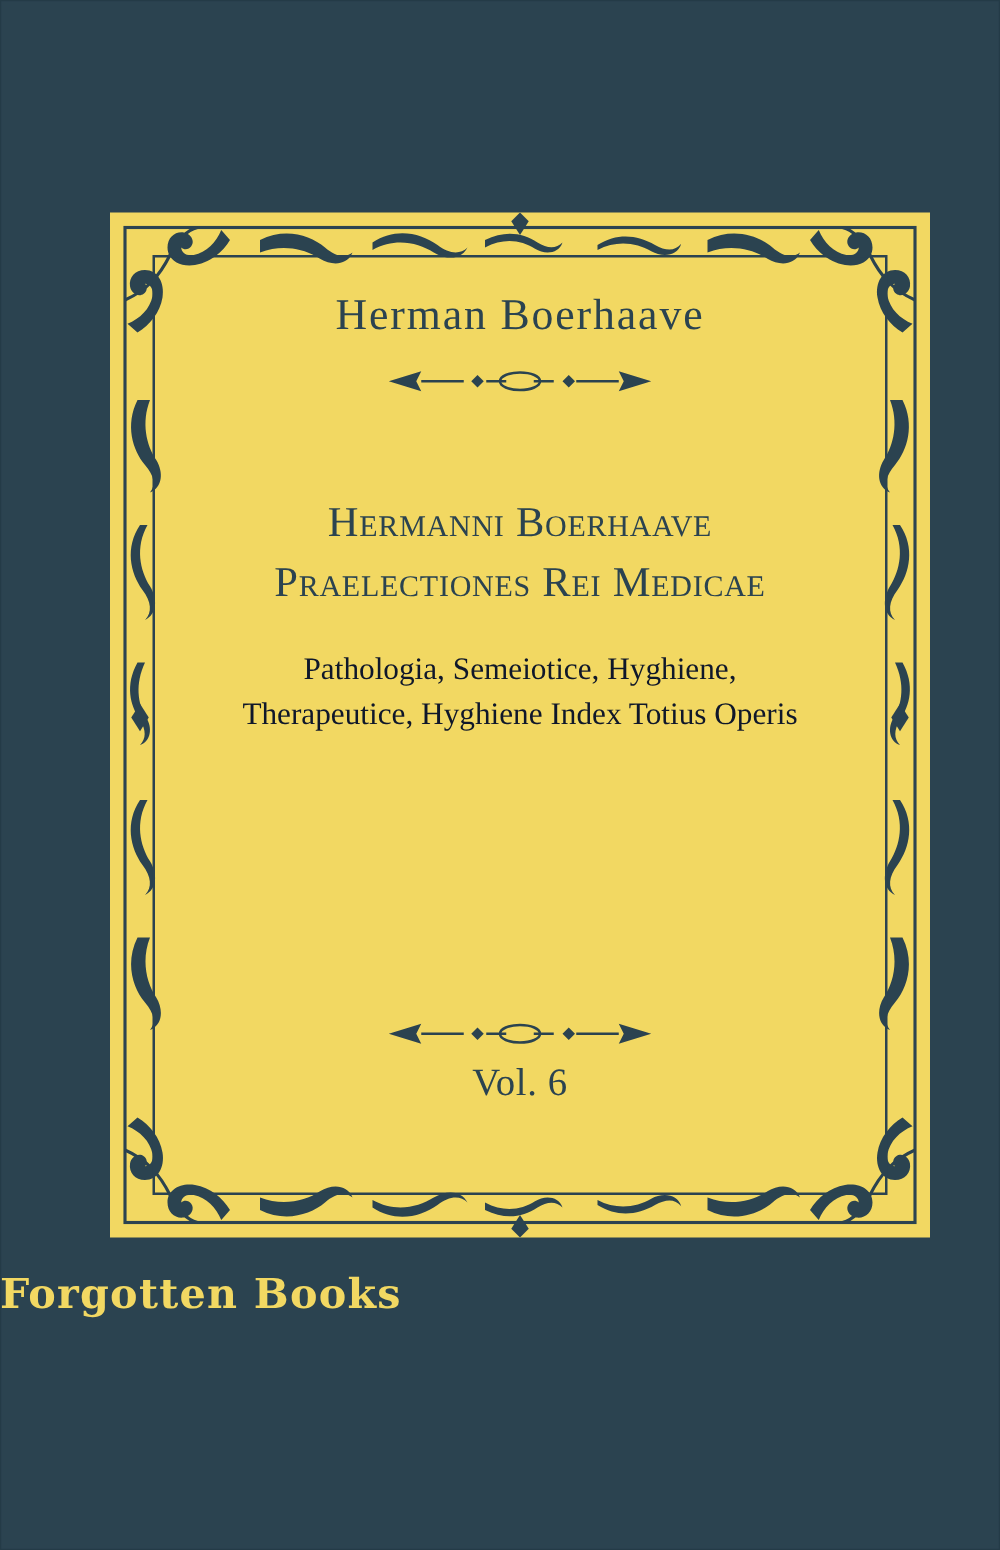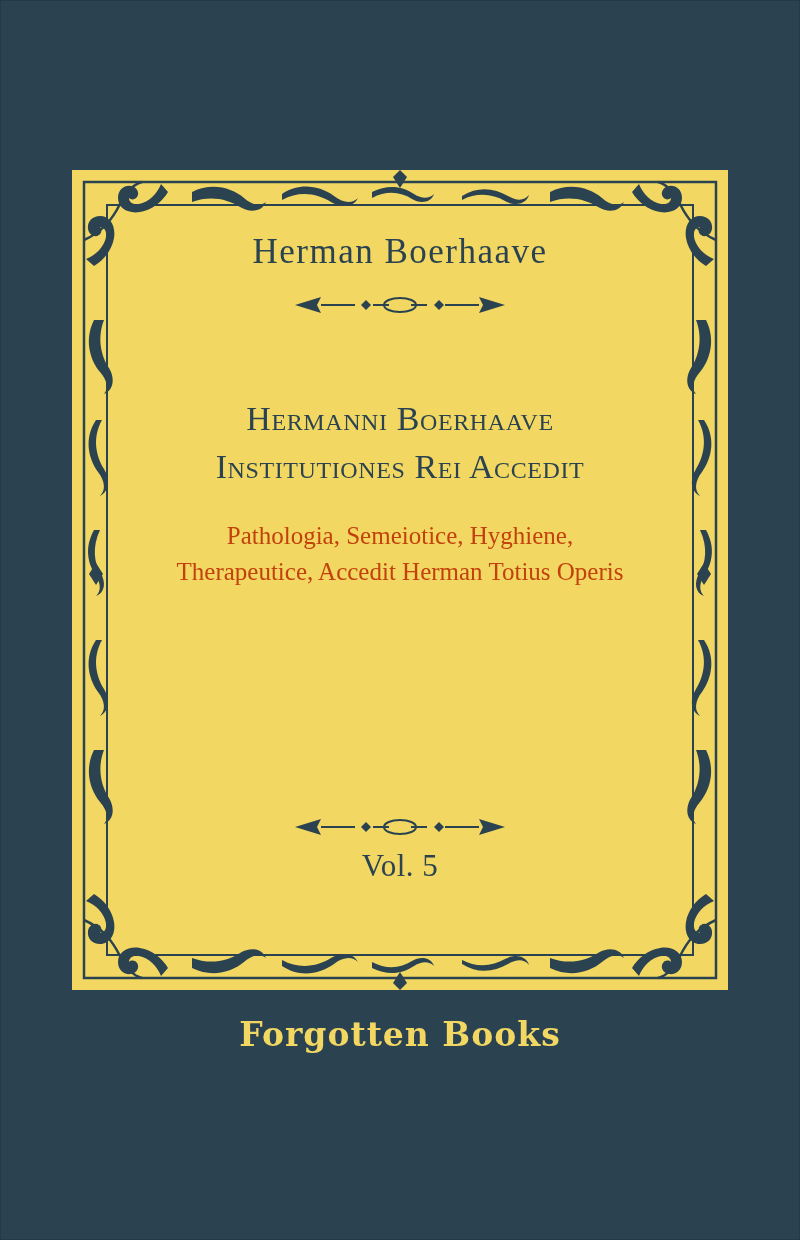--- a/index.html
+++ b/index.html
@@ -26,21 +26,21 @@
   .cover-edge {
     position: absolute;
     left: 0; top: 0; right: 0; bottom: 0;
     box-shadow: inset 0 0 0 1px #243b47;
     pointer-events: none;
   }
 
   
   .panel {
     position: absolute;
-    left: 72px;
+    left: 88px;
     top: 170px;
     width: 656px;
     height: 820px;
     background: #f2d862;
   }
 
   
   .panel-ornament {
     position: absolute;
     left: 0; top: 0;
@@ -99,21 +99,21 @@
   }
   
   .title {
     font-variant: small-caps;
     text-transform: none;
   }
 
   .subtitle {
     margin-top: 26px;
     font-family: "Liberation Serif", serif;
-    color: #c2410c;
+    color: #0f172a;
     font-size: 25px;
     line-height: 1.45;
     width: 94%;
   }
 
   .spacer {
     flex: 1 1 auto;
   }
 
   .divider-lower {
@@ -129,21 +129,21 @@
     letter-spacing: 0.5px;
     margin-bottom: 60px;
   }
 
   
   .publisher {
     position: absolute;
     left: 0;
     right: 0;
     top: 1015px;
-    text-align: center;
+    text-align: left;
     color: #f2d862;
     font-family: "DejaVu Serif", serif;
     font-weight: bold;
     font-size: 33px;
     letter-spacing: 0.5px;
   }
   .publisher .pub-inner {
     display: inline-block;
     position: relative;
   }
@@ -238,45 +238,45 @@
           <path d="M105 4 c9 0 16 3 16 7 c0 4 -7 7 -16 7 c-9 0 -16 -3 -16 -7 c0 -4 7 -7 16 -7 z" fill="none" stroke="#2b4350" stroke-width="2"></path>
           <rect x="116" y="10" width="16" height="2"></rect>
           <path d="M139 11 l5 -5 l5 5 l-5 5 z"></path>
           <rect x="150" y="10" width="34" height="2"></rect>
           <path d="M210 11 l-26 -8 l4 8 l-4 8 z"></path>
         </g>
       </svg>
 
       <div class="title">
         <div>Hermanni Boerhaave</div>
-        <div>Institutiones Rei Accedit</div>
+        <div>Praelectiones Rei Medicae</div>
       </div>
 
       <div class="subtitle">
         <div>Pathologia, Semeiotice, Hyghiene,</div>
-        <div>Therapeutice, Accedit Herman Totius Operis</div>
+        <div>Therapeutice, Hyghiene Index Totius Operis</div>
       </div>
 
       <div class="spacer"></div>
 
       <svg class="divider-lower" viewBox="0 0 210 22" xmlns="http://www.w3.org/2000/svg">
         <g fill="#2b4350">
           <path d="M0 11 l26 -8 l-4 8 l4 8 z"></path>
           <rect x="26" y="10" width="34" height="2"></rect>
           <path d="M66 11 l5 -5 l5 5 l-5 5 z"></path>
           <rect x="78" y="10" width="16" height="2"></rect>
           <path d="M105 4 c9 0 16 3 16 7 c0 4 -7 7 -16 7 c-9 0 -16 -3 -16 -7 c0 -4 7 -7 16 -7 z" fill="none" stroke="#2b4350" stroke-width="2"></path>
           <rect x="116" y="10" width="16" height="2"></rect>
           <path d="M139 11 l5 -5 l5 5 l-5 5 z"></path>
           <rect x="150" y="10" width="34" height="2"></rect>
           <path d="M210 11 l-26 -8 l4 8 l-4 8 z"></path>
         </g>
       </svg>
 
-      <div class="volume">Vol. 5</div>
+      <div class="volume">Vol. 6</div>
     </div>
   </div>
 
   <div class="publisher">
     <span class="pub-inner">
       <span class="pub-text">Forgotten Books</span>
     </span>
   </div>
 </div>
 

